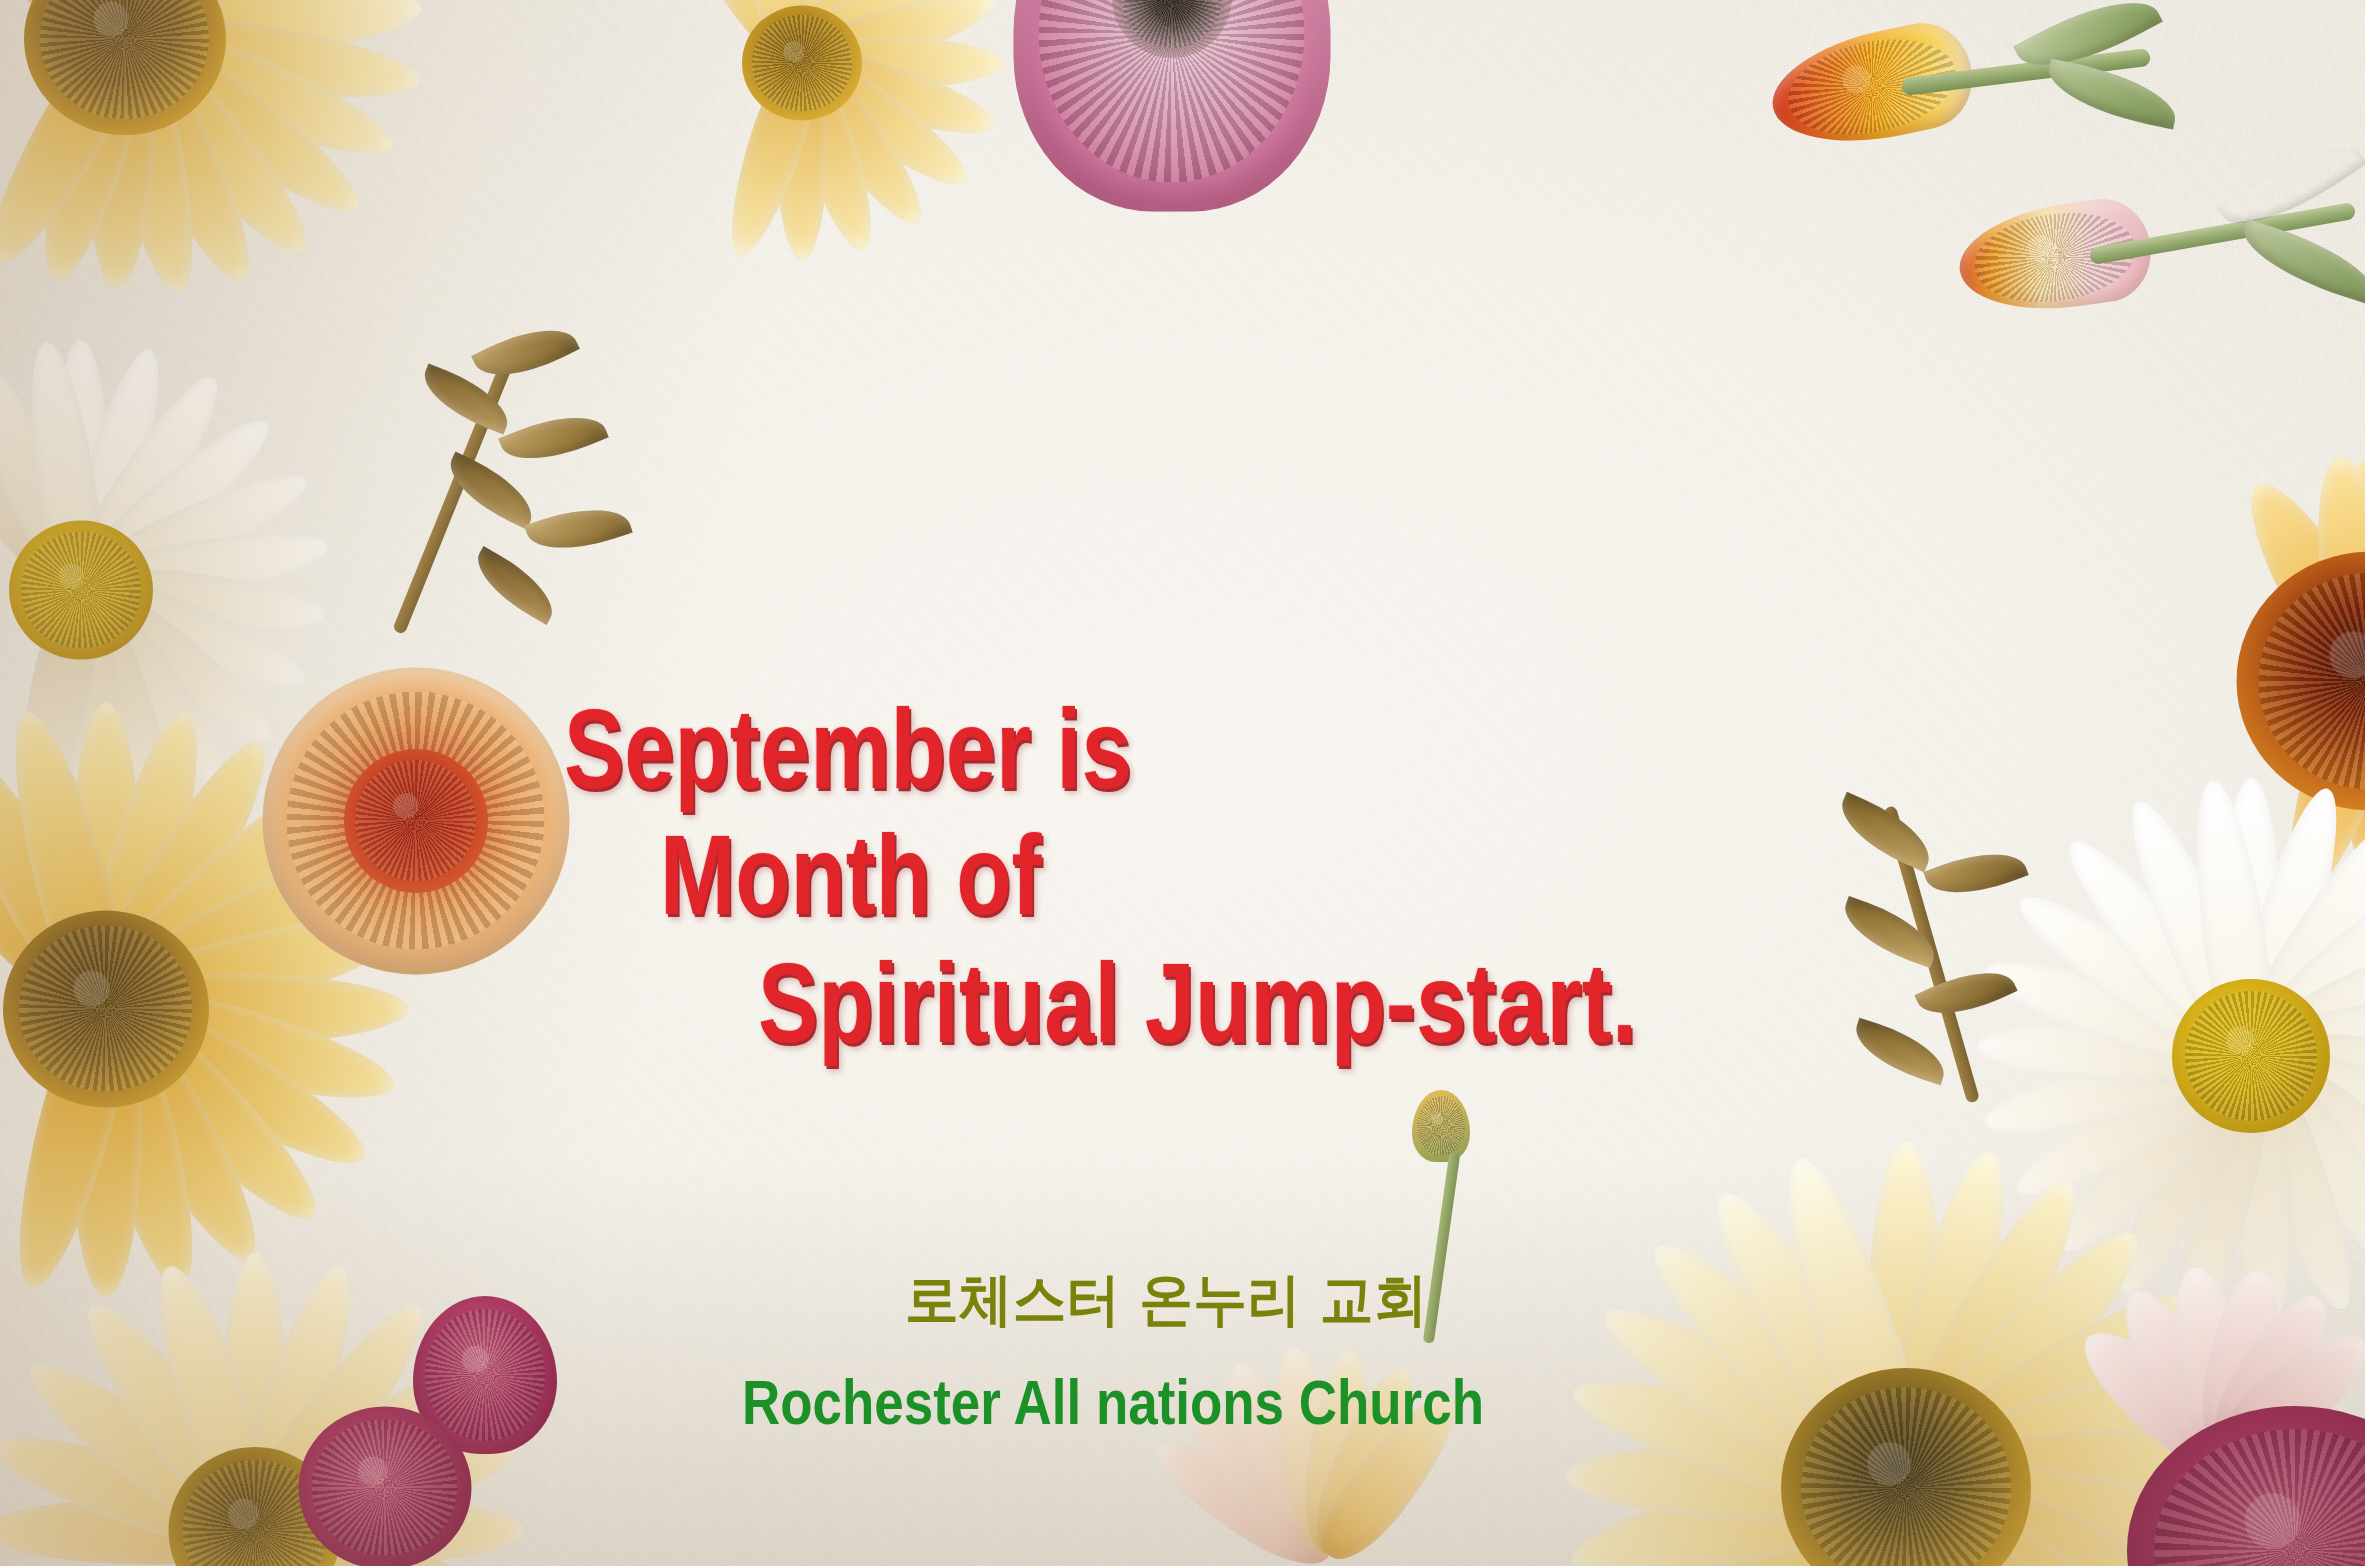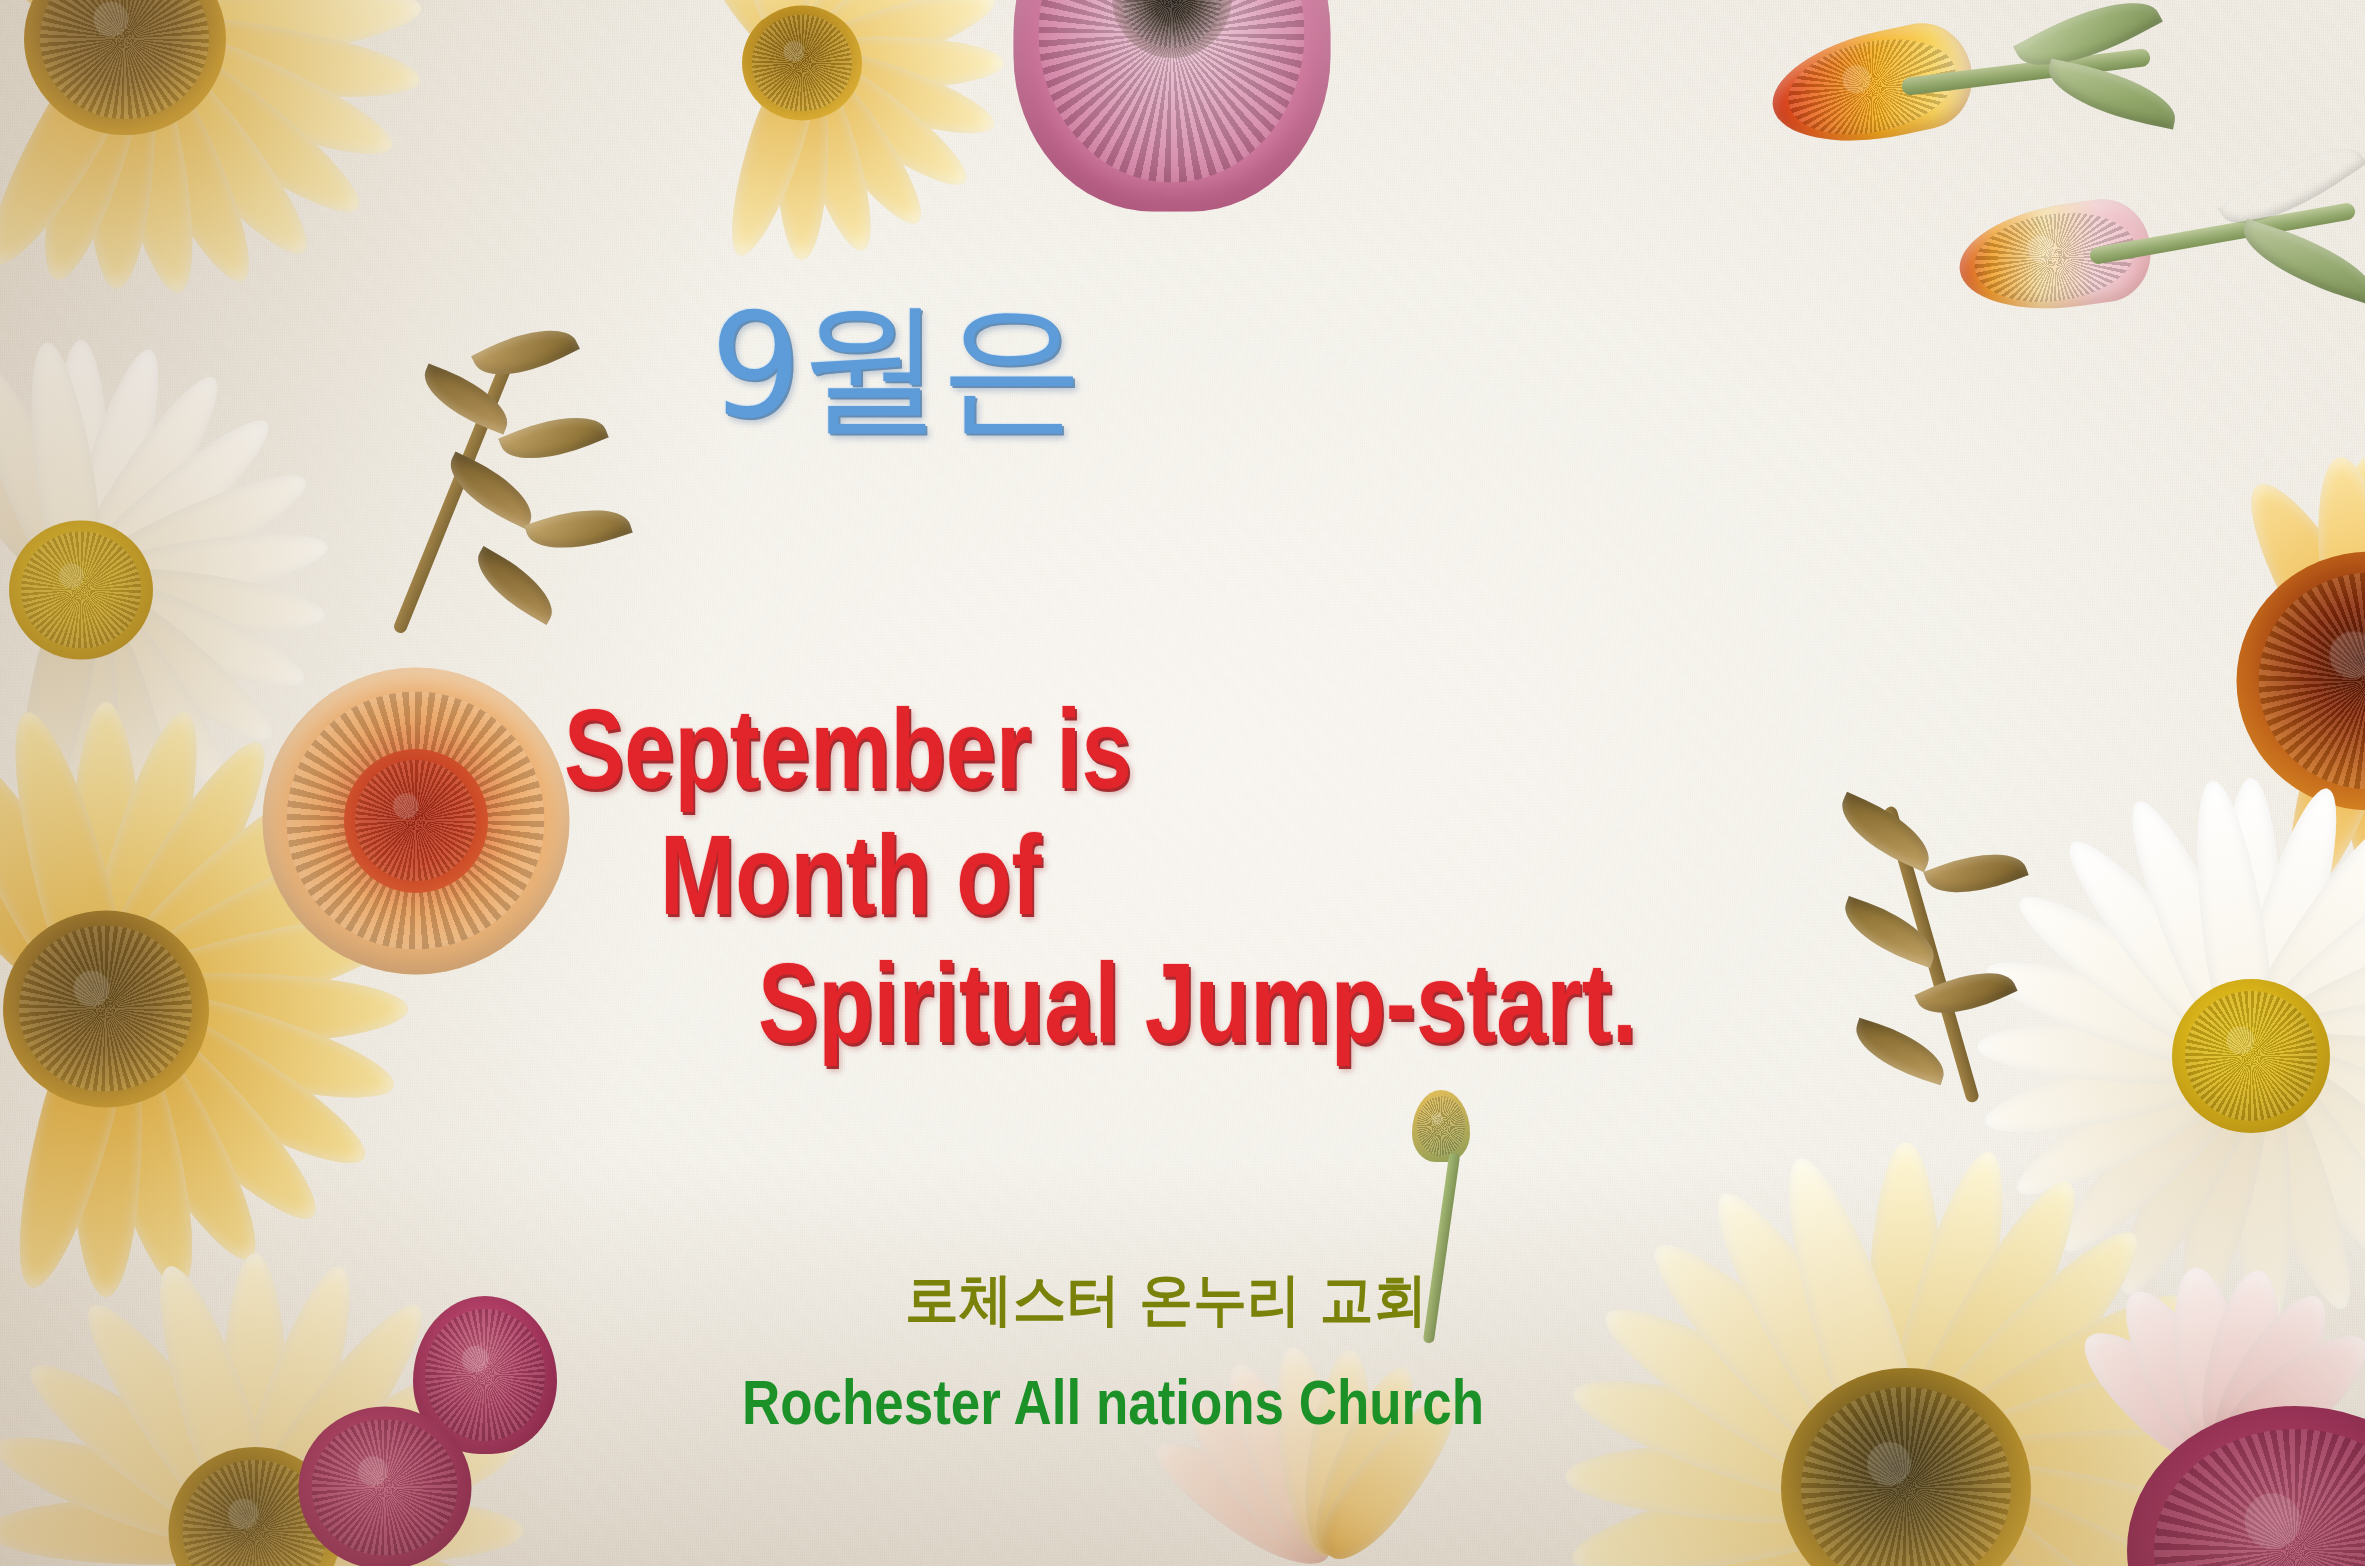--- a/index.html
+++ b/index.html
@@ -418,21 +418,20 @@
                 background:linear-gradient(160deg,#e7c05a,#bfae58 45%,#8f9e57 100%);"></div>
     <div class="stem" style="left:58px;top:62px;width:10.6px;height:192px;transform:rotate(8deg);
                 background:linear-gradient(90deg,#a6bb76,#7e9355);"></div>
   </div>
 
   <div class="soft-shadow-l"></div>
   <div class="soft-shadow-b"></div>
 
   <div class="textstack">
 
-    <div class="ko-line" id="ko1">9월은</div>
 
 
     <div class="en-line" id="en1">September is</div>
 
     <div class="en-line" id="en2">Month of</div>
 
     <div class="en-line" id="en3">Spiritual Jump-start.</div>
 
     <div class="footer-ko">로체스터 온누리 교회</div>
 

